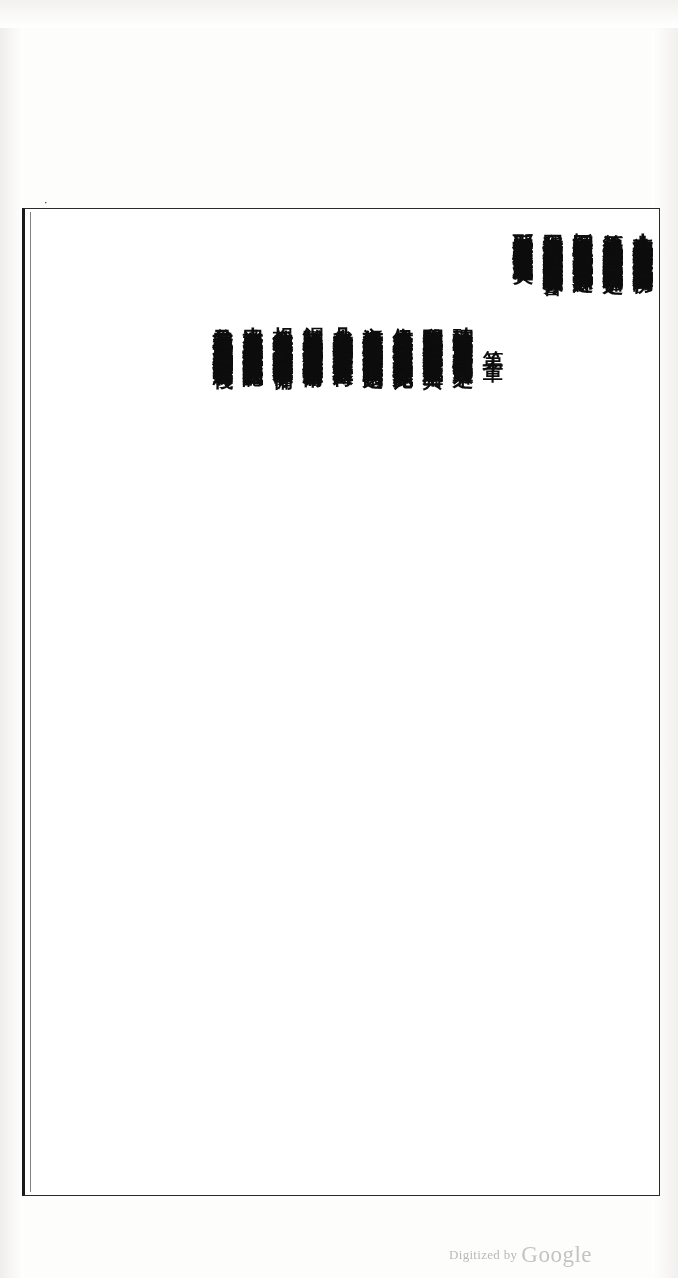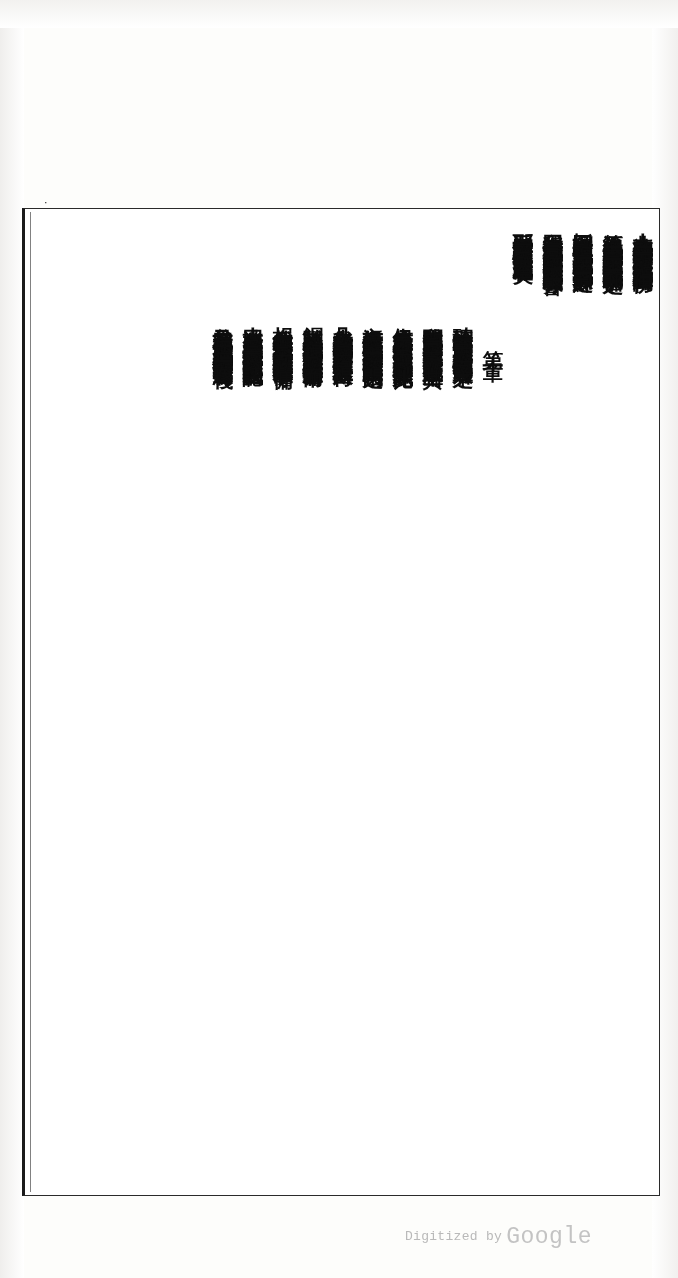--- a/index.html
+++ b/index.html
@@ -98,25 +98,25 @@
   }
   .col.chapter {
     padding-top: 118px;
     letter-spacing: 6px;
   }
 
   
   .scan-footer {
     position: absolute;
     right: 86px;
-    bottom: 28px;
+    bottom: 10px;
     color: #b9b9b9;
     font-size: 13px;
     letter-spacing: .3px;
-    font-family: Liberation Mono, monospace;
+    font-family: Liberation Serif, serif;
   }
   .scan-footer .g-word {
     font-size: 23px;
     color: #c3c3c3;
     letter-spacing: .5px;
     vertical-align: -3px;
     margin-left: 4px;
   }
 
   .corner-mark {

